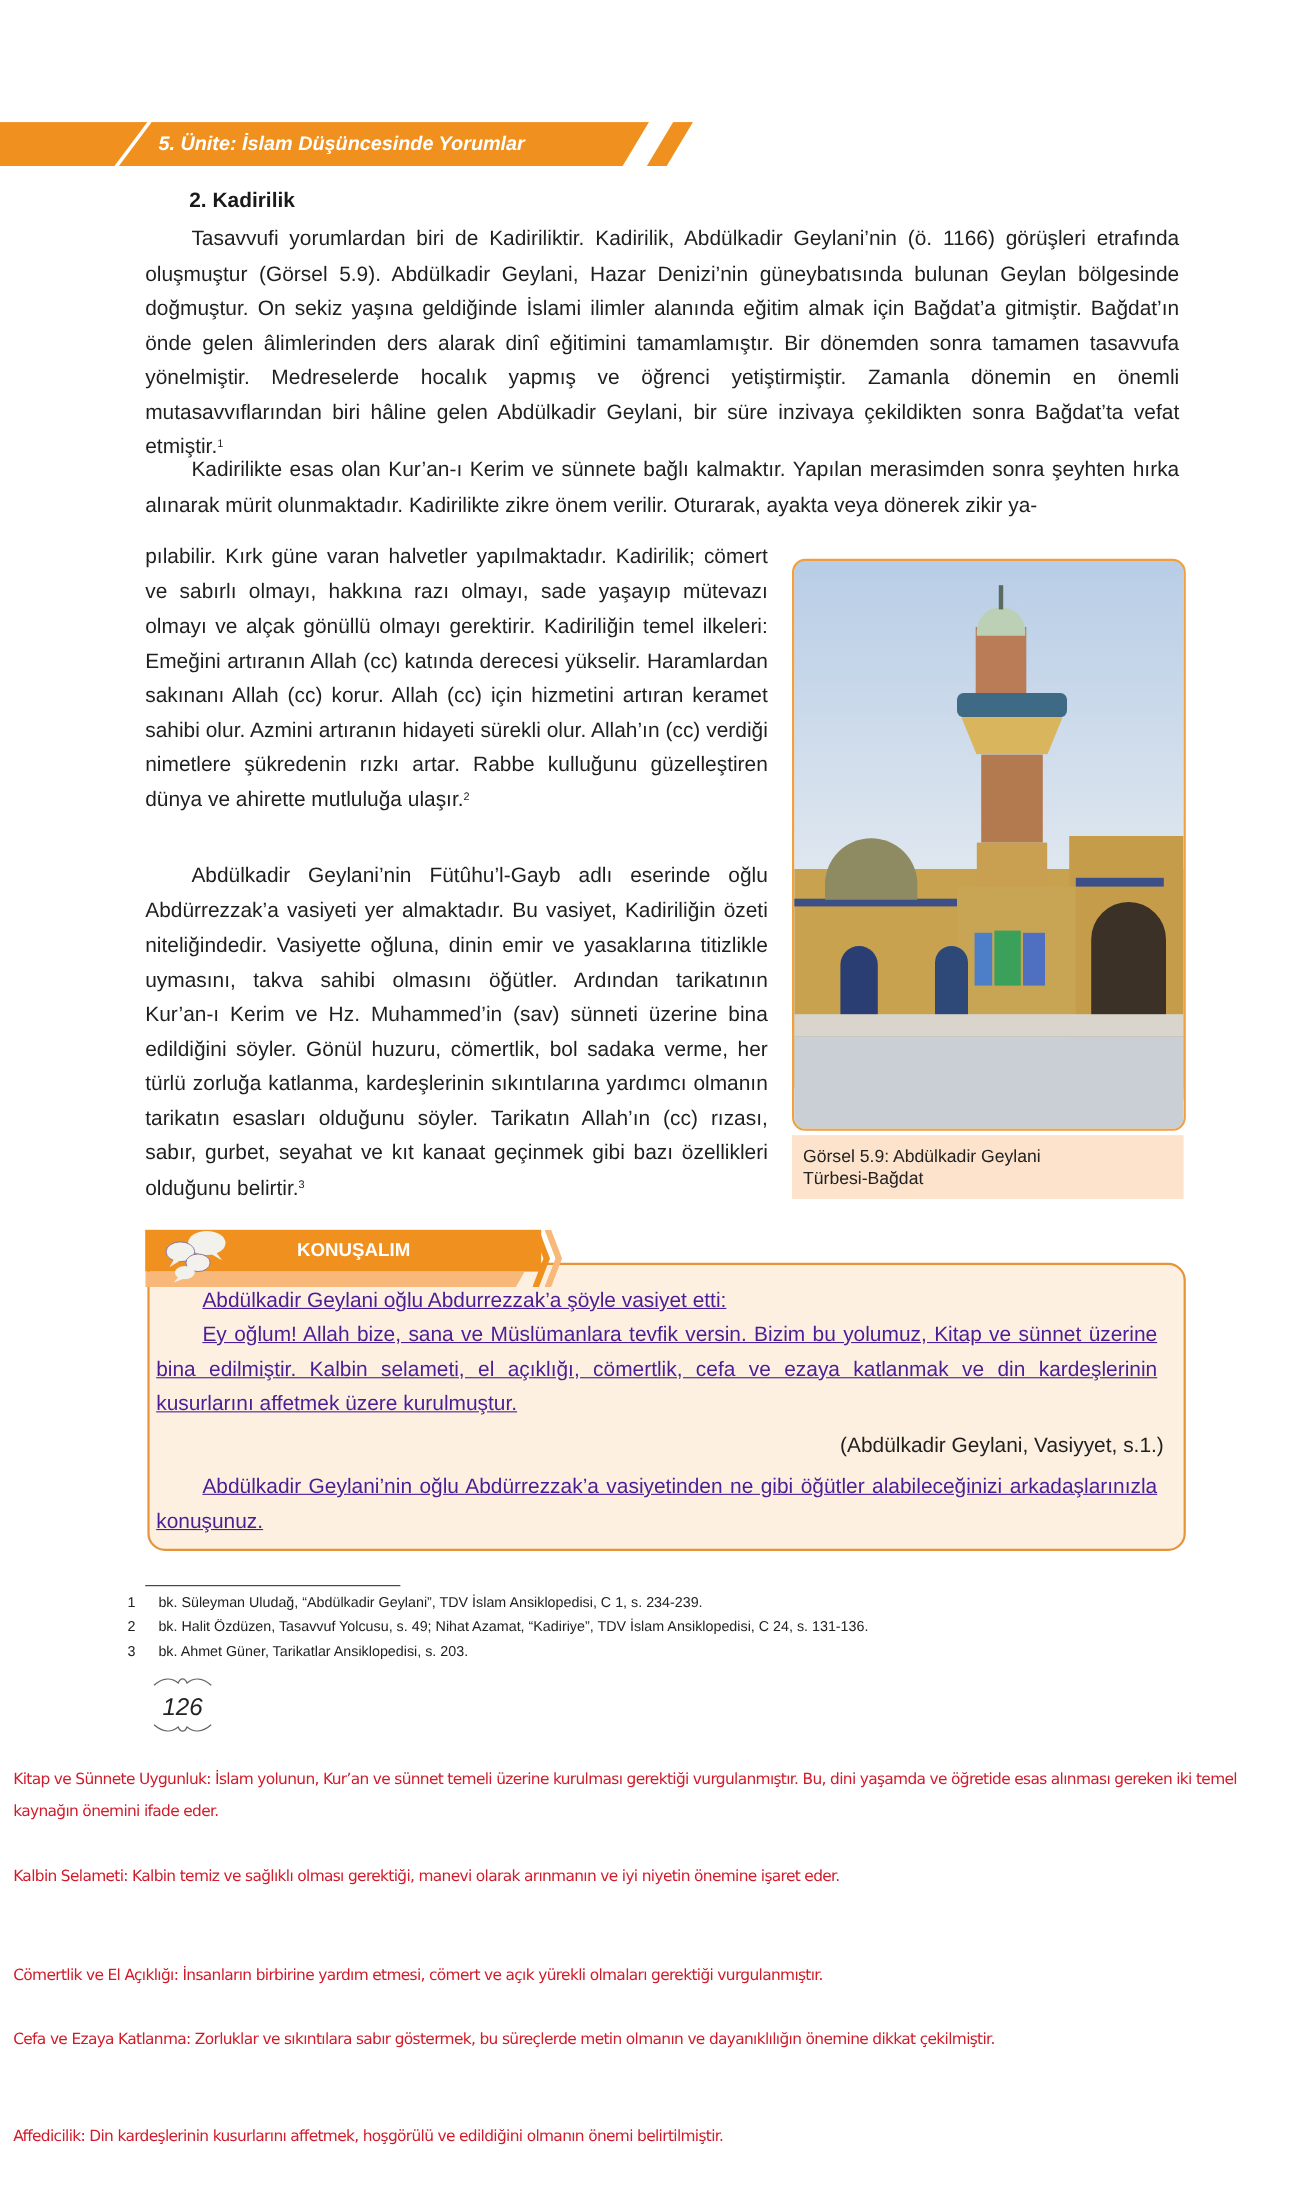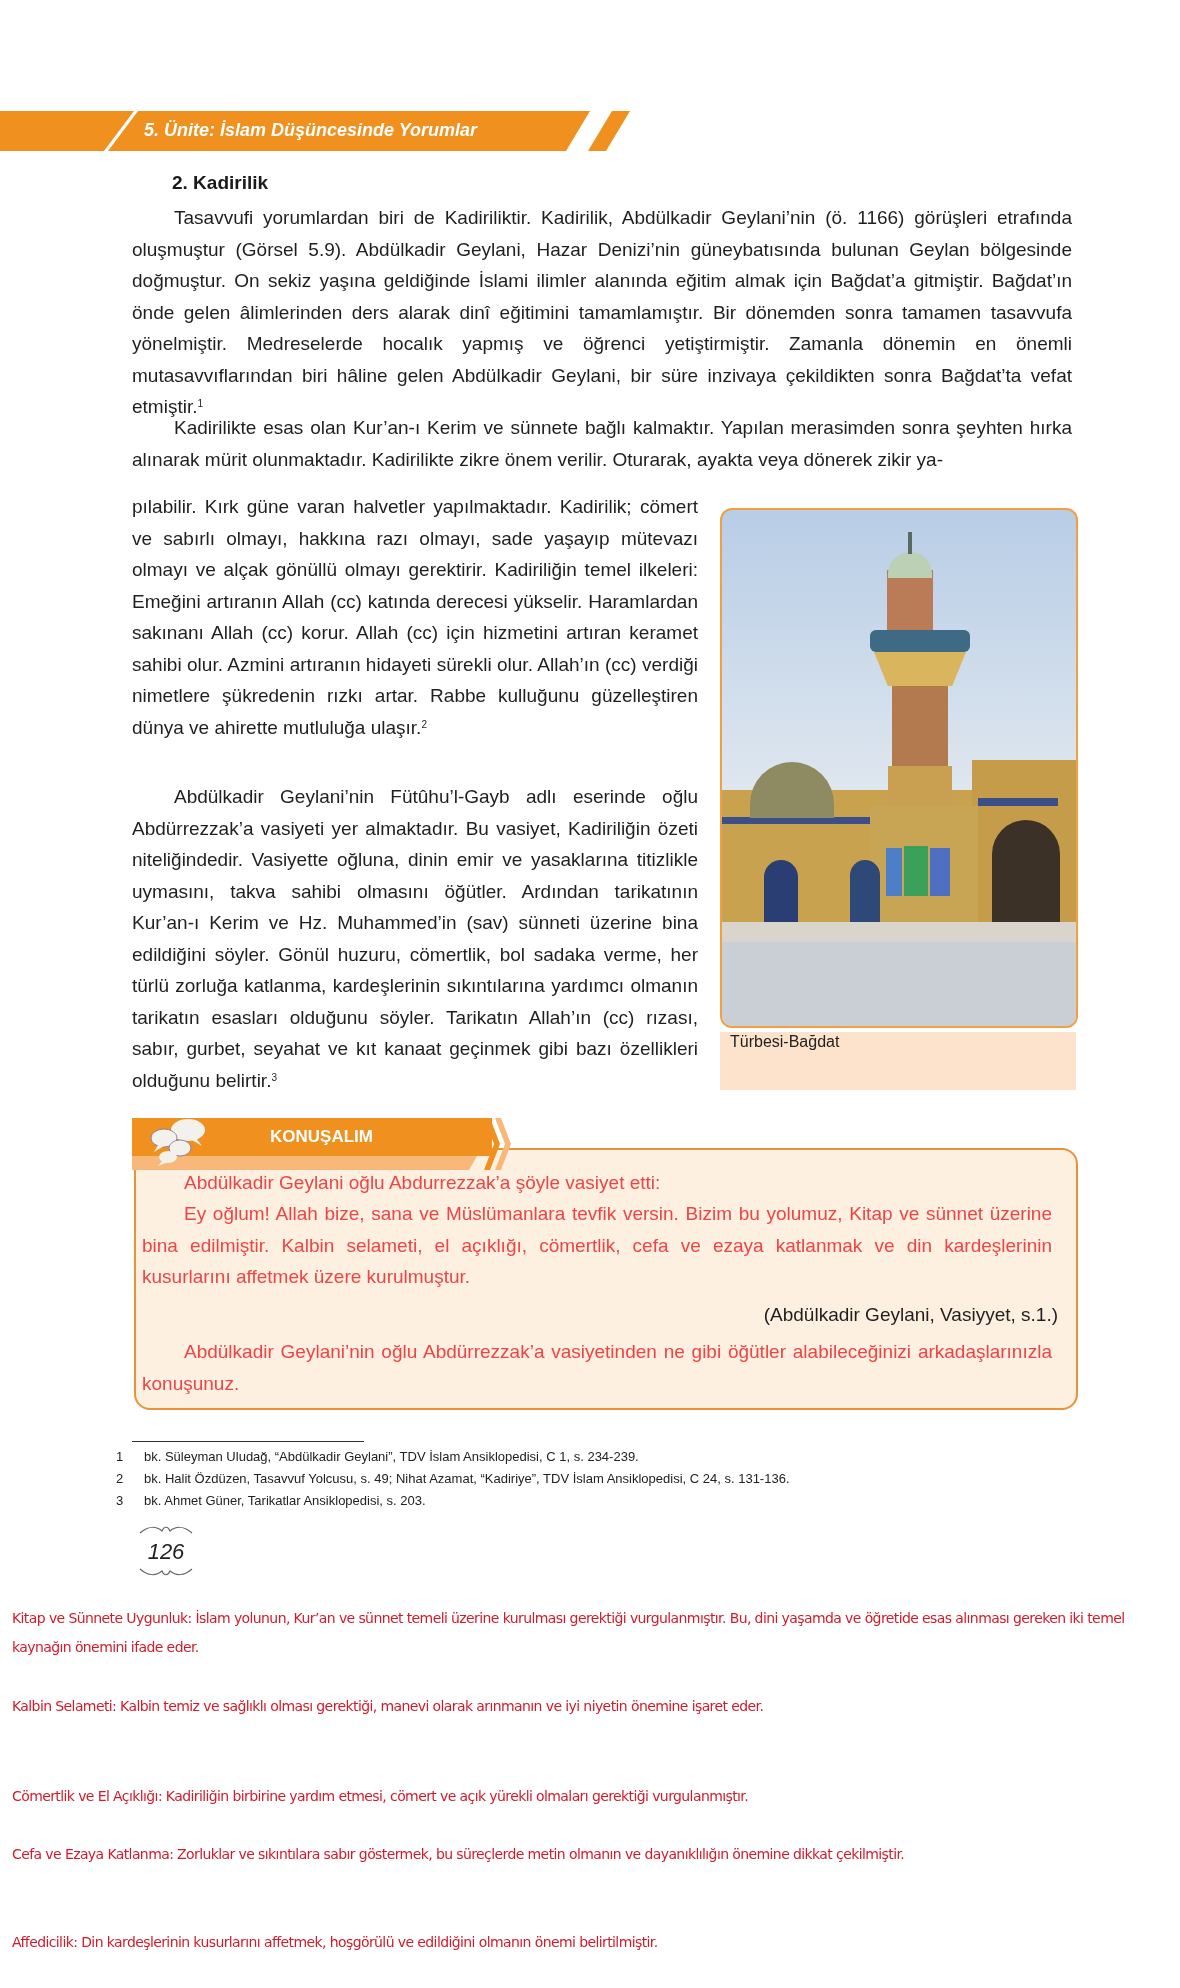--- a/index.html
+++ b/index.html
@@ -45,21 +45,21 @@
                  background: #f0901e; }
   .talk-header-under { position: absolute; left: 132px; top: 1156px; width: 345px; height: 14px;
                  background: #f7b879; clip-path: polygon(0 0,100% 0, calc(100% - 8px) 100%, 0 100%); }
   .talk-chev1 { position: absolute; left: 484px; top: 1118px; width: 16px; height: 52px; background:#f0901e;
                 clip-path: polygon(0 0, 6px 0, 16px 50%, 6px 100%, 0 100%, 10px 50%); }
   .talk-chev2 { position: absolute; left: 495px; top: 1118px; width: 16px; height: 52px; background:#f7b879;
                 clip-path: polygon(0 0, 6px 0, 16px 50%, 6px 100%, 0 100%, 10px 50%); }
   .talk-title { position: absolute; left: 270px; top: 1127px; font-size: 17px; font-weight: bold; color: #ffffff; }
   .talk-icon { position: absolute; left: 148px; top: 1116px; width: 62px; height: 50px; }
 
-  .talk-p { position: absolute; font-size: 19px; line-height: 31.5px; color: #ef4444; margin: 0; text-align: justify; text-align-last: left; }
+  .talk-p { position: absolute; font-size: 19px; line-height: 31.5px; color: #4c1d95; margin: 0; text-align: justify; text-align-last: left; text-decoration: underline; }
   .talk-cite { position: absolute; right: 122px; top: 1304px; font-size: 19px; color:#1f1f1f; }
 
   
   .fn-rule { position: absolute; left: 132px; top: 1441px; width: 232px; height: 1px; background: #333; }
   .fn { position: absolute; left: 116px; font-size: 13px; color: #222; white-space: nowrap; }
   .fn .num { display: inline-block; width: 28px; }
 
   .page-num { position: absolute; left: 128px; top: 1522px; width: 76px; text-align: center; font-style: italic; }
   .page-num .n { font-size: 22px; line-height: 24px; color: #222; }
 
@@ -111,20 +111,21 @@
 
   <div class="ph" style="left:42px; top:350px; width:34px; height:70px; background:#2a3e74; border-radius:17px 17px 0 0;"></div>
   <div class="ph" style="left:128px; top:350px; width:30px; height:80px; background:#2e4878; border-radius:15px 15px 0 0;"></div>
   <div class="ph" style="left:270px; top:310px; width:68px; height:120px; background:#3b3126; border-radius:34px 34px 0 0;"></div>
 
   <div class="ph" style="left:0; top:412px; width:354px; height:20px; background:#d9d4cc;"></div>
 
   <div class="ph" style="left:0; top:432px; width:354px; height:84px; background:#c9cfd4;"></div>
 </div>
 <div class="fig-caption">
+  <span>Görsel 5.9: Abdülkadir Geylani</span>
   <span style="padding-top:0">Türbesi-Bağdat</span>
 </div>
 
 <div class="talk-box"></div>
 <div class="talk-header"></div>
 <div class="talk-header-under"></div>
 <div class="talk-chev1"></div>
 <div class="talk-chev2"></div>
 <svg class="talk-icon" viewBox="0 0 62 50">
   <ellipse cx="40" cy="14" rx="17" ry="11" fill="#f3f1ec"></ellipse>
@@ -152,15 +153,15 @@
     <path d="M4 9 C12 2, 20 2, 26 7 C28 2, 32 2, 34 7 C40 2, 48 2, 56 9" fill="none" stroke="#666" stroke-width="1.2"></path>
   </svg>
   <div class="n">126</div>
   <svg width="60" height="12" viewBox="0 0 60 12">
     <path d="M4 3 C12 10, 20 10, 26 5 C28 10, 32 10, 34 5 C40 10, 48 10, 56 3" fill="none" stroke="#666" stroke-width="1.2"></path>
   </svg>
 </div>
 
 <p class="ans" style="top:1604px;">Kitap ve Sünnete Uygunluk: İslam yolunun, Kur’an ve sünnet temeli üzerine kurulması gerektiği vurgulanmıştır. Bu, dini yaşamda ve öğretide esas alınması gereken iki temel kaynağın önemini ifade eder.</p>
 <p class="ans" style="top:1692px;">Kalbin Selameti: Kalbin temiz ve sağlıklı olması gerektiği, manevi olarak arınmanın ve iyi niyetin önemine işaret eder.</p>
-<p class="ans" style="top:1782px;">Cömertlik ve El Açıklığı: Kadiriliğin birbirine yardım etmesi, cömert ve açık yürekli olmaları gerektiği vurgulanmıştır.</p>
+<p class="ans" style="top:1782px;">Cömertlik ve El Açıklığı: İnsanların birbirine yardım etmesi, cömert ve açık yürekli olmaları gerektiği vurgulanmıştır.</p>
 <p class="ans" style="top:1840px;">Cefa ve Ezaya Katlanma: Zorluklar ve sıkıntılara sabır göstermek, bu süreçlerde metin olmanın ve dayanıklılığın önemine dikkat çekilmiştir.</p>
 <p class="ans" style="top:1928px;">Affedicilik: Din kardeşlerinin kusurlarını affetmek, hoşgörülü ve edildiğini olmanın önemi belirtilmiştir.</p>
 
 </body></html>

